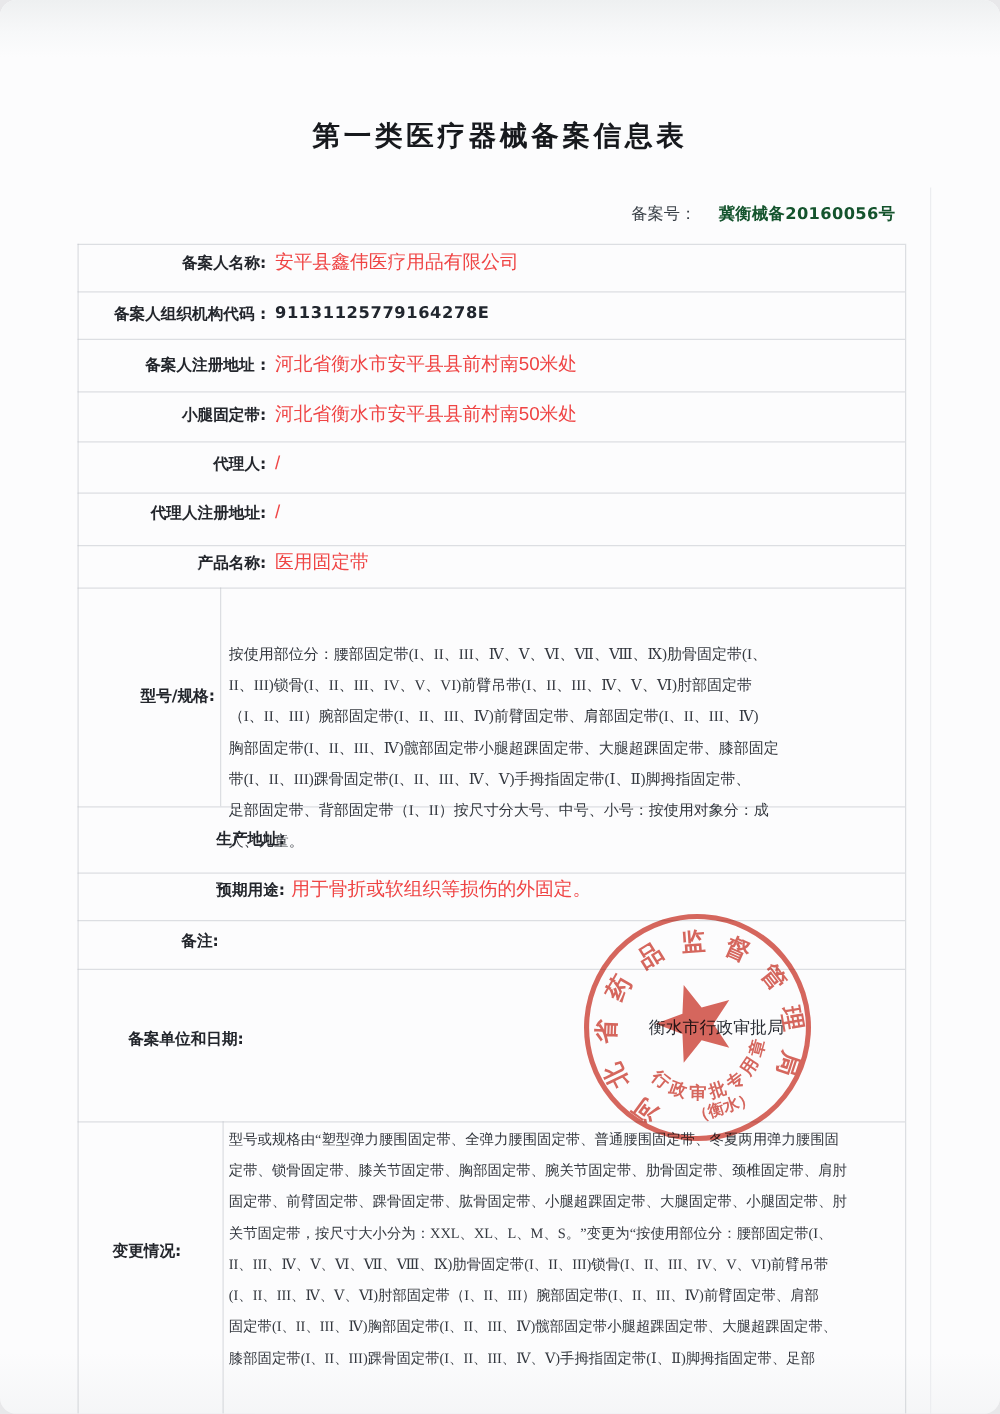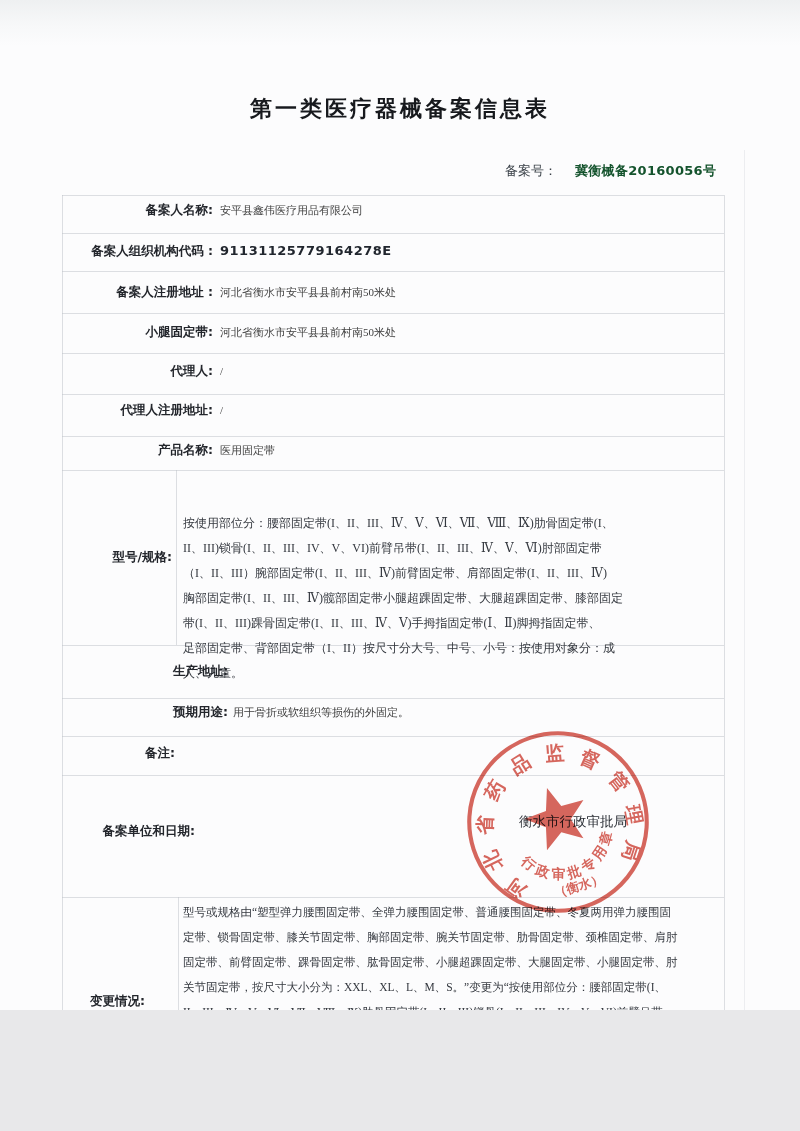--- a/index.html
+++ b/index.html
@@ -1,19 +1,20 @@
 <!DOCTYPE html>
 <html><head>
 <meta charset="utf-8">
 <style>
   html,body{margin:0;padding:0;background:#e8e8ea;}
   .page{
-    position:relative;width:800px;height:1010px;margin:0 auto;
+    position:relative;width:800px;height:1131px;margin:0 auto;
     background:#fcfcfd;overflow:hidden;
     font-family:"Liberation Serif","DejaVu Serif",serif;
+    border-radius:13px;
   }
   .top-shade{position:absolute;left:0;top:0;width:800px;height:46px;
     background:linear-gradient(180deg,#eef0f1 0%,#f7f8f9 55%,#fcfcfd 100%);}
   .right-crease{position:absolute;left:744px;top:150px;width:1px;height:981px;
     background:rgba(175,180,188,.20);}
   .bottom-shade{position:absolute;left:0;top:1082px;width:800px;height:49px;
     background:linear-gradient(180deg,rgba(236,238,240,0) 0%,rgba(236,238,240,.45) 100%);}
 
   .title{
     position:absolute;left:0;top:94px;width:800px;margin:0;text-align:center;
@@ -25,22 +26,22 @@
   .filing-no .fv{font-weight:600;color:#14532d;margin-left:18px;letter-spacing:.3px;}
 
   
   .hl{position:absolute;left:62px;width:662px;height:1px;background:rgba(186,191,197,.48);}
   .vl{position:absolute;width:1px;background:rgba(186,191,197,.48);}
 
   
   .lab{position:absolute;text-align:right;font-weight:700;font-size:12.5px;color:#23262c;
        height:18px;line-height:18px;white-space:nowrap;
        font-family:"DejaVu Sans","Liberation Sans",sans-serif;}
-  .val{position:absolute;font-size:11px;color:#404040;height:18px;line-height:18px;white-space:nowrap;
-       font-family:Liberation Serif, serif;}
+  .val{position:absolute;font-size:15px;color:#ef4444;height:18px;line-height:18px;white-space:nowrap;
+       font-family:Liberation Sans, sans-serif;}
   .digits{font-family:"DejaVu Sans","Liberation Sans",sans-serif;font-size:13px;
        font-weight:600;color:#21262e;letter-spacing:.5px;}
   .block{position:absolute;white-space:pre-line;color:#34383f;
        font-family:"Liberation Serif","DejaVu Serif",serif;}
 
   .l0,.l1,.l2,.l3,.l4,.l5,.l6{left:60px;width:153px;}
   .l0{top:201px}.l1{top:242px}.l2{top:283px}.l3{top:323px}.l4{top:362px}.l5{top:401px}.l6{top:441px}
   .v0,.v1,.v2,.v3,.v4,.v5,.v6{left:220px;}
   .v0{top:201px}.v1{top:242px}.v2{top:283px}.v3{top:323px}.v4{top:362px}.v5{top:401px}.v6{top:441px}
 

